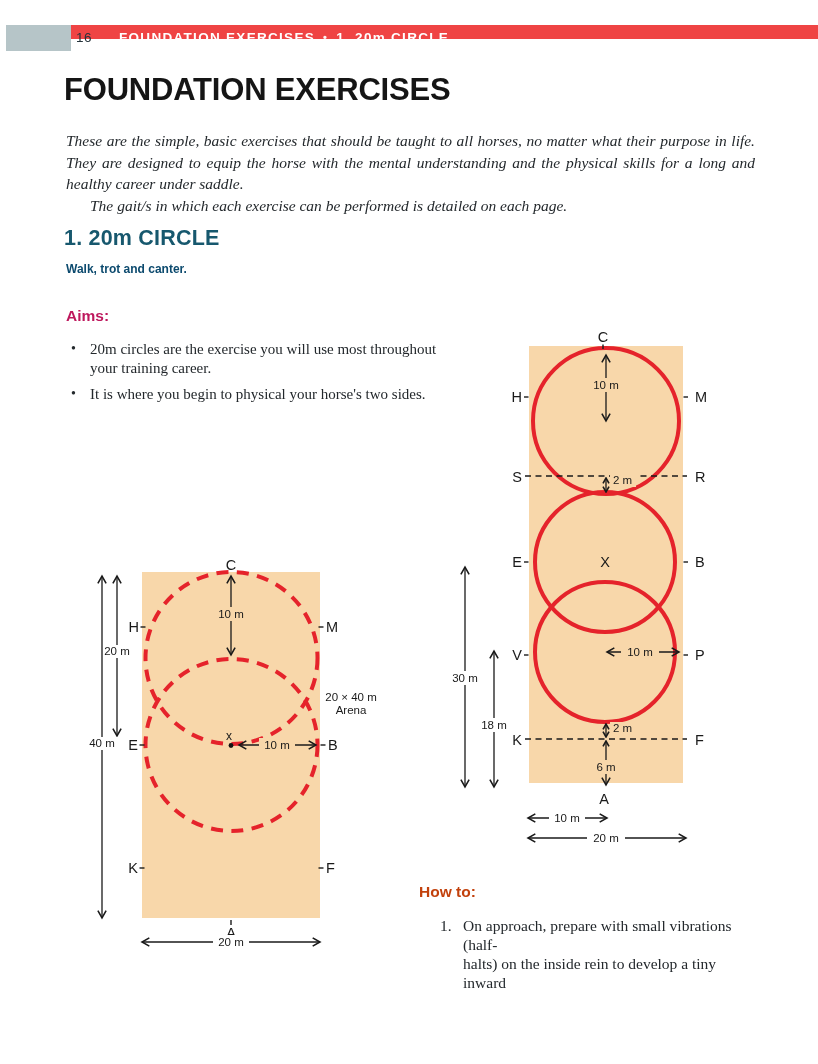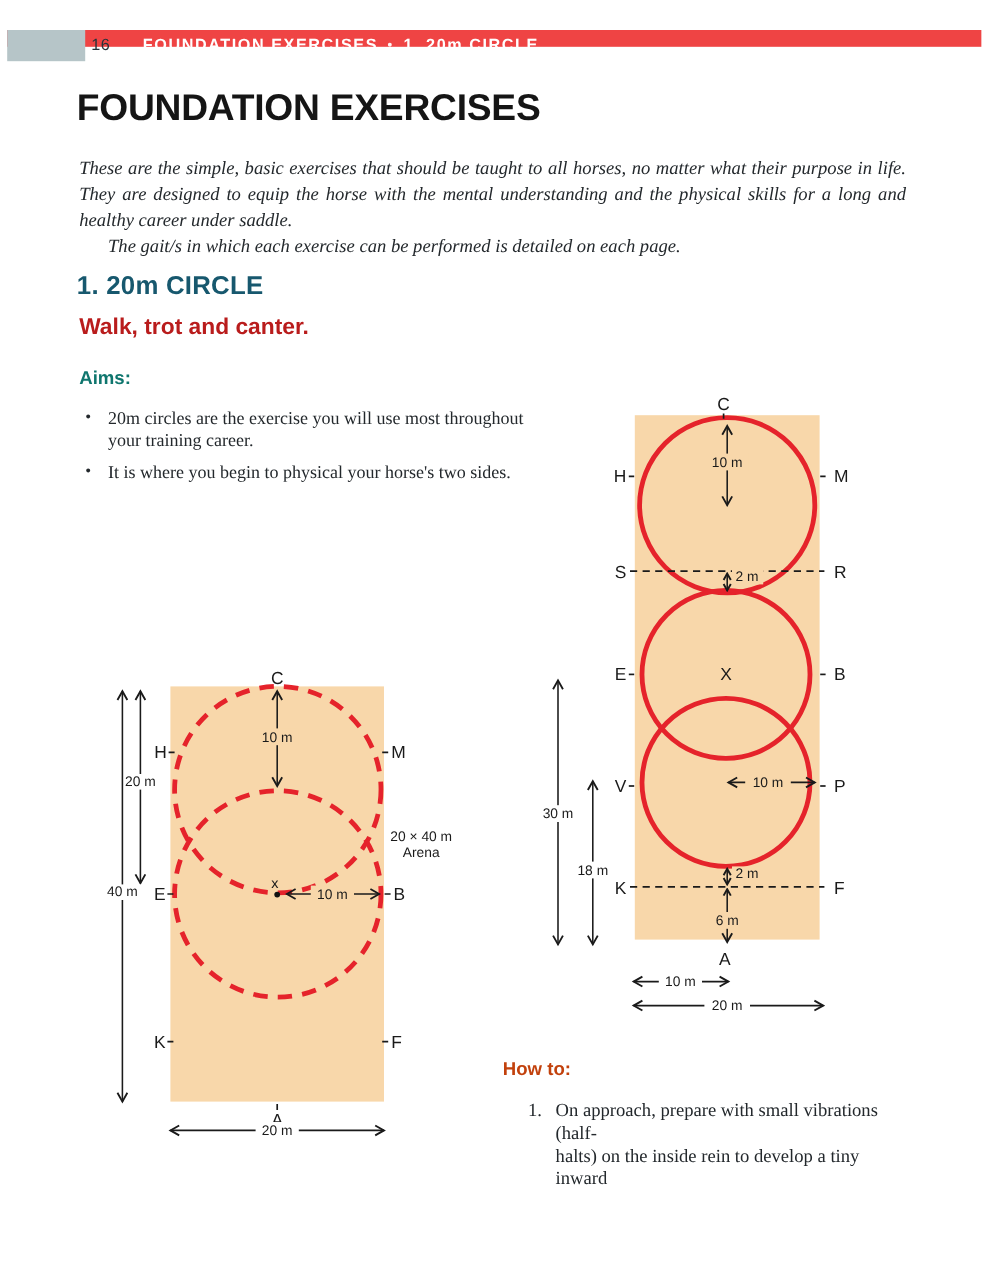--- a/index.html
+++ b/index.html
@@ -12,22 +12,22 @@
   .bar-light { position:absolute; left:0; top:0; width:65px; height:26px; background:#b6c5c8; }
   .bar-num { position:absolute; left:70px; top:5px; font-size:13.5px; color:#26333b; letter-spacing:0.5px; }
   .bar-title { position:absolute; left:113px; top:5px; font-size:13.5px; font-weight:bold; color:#ffffff; letter-spacing:1.3px; white-space:nowrap; }
   .bar-sep { display:inline-block; margin:0 8px; font-size:11px; transform:translateY(-1px); opacity:0.95; }
   
   .title { position:absolute; left:64px; top:72px; margin:0; font-size:31px; font-weight:bold; color:#151515; letter-spacing:-0.2px; }
   .intro { position:absolute; left:66px; top:130px; width:689px; font-family:"Liberation Serif", serif; font-size:15.5px; line-height:21.5px; color:#23282c; text-align:justify; }
   .intro p { margin:0;font-style:italic; }
   .intro p.indent { text-indent:24px; }
   .exercise-h { position:absolute; left:64px; top:226px; margin:0; font-size:21.5px; font-weight:bold; color:#17586e; letter-spacing:0.2px; }
-  .gaits { position:absolute; left:66px; top:262px; font-size:19px; font-weight:bold; color:#b91c1c; }
-  .aims-h { position:absolute; left:66px; top:307px; font-size:15.5px; font-weight:bold; color:#0f766e; }
+  .gaits { position:absolute; left:66px; top:262px; font-size:12px; font-weight:bold; color:#0c4a6e; }
+  .aims-h { position:absolute; left:66px; top:307px; font-size:15.5px; font-weight:bold; color:#be185d; }
   .aims { position:absolute; left:66px; top:340px; width:388px; margin:0; padding:0; list-style:none;
           font-family:"Liberation Serif", serif; font-size:15px; line-height:18.5px; color:#23282c; }
   .aims li { position:relative; padding-left:24px; margin-bottom:8px; }
   .aims li::before { content:"\2022"; position:absolute; left:5px; top:0; font-size:14px; color:#23282c; }
   .howto-h { position:absolute; left:419px; top:883px; font-size:15.5px; font-weight:bold; color:#c2410c; }
   .howto-step { position:absolute; left:440px; top:916px; width:322px; display:flex;
                 font-family:"Liberation Serif", serif; font-size:15.5px; line-height:19px; color:#23282c; }
   .howto-num { width:23px; flex:none; }
   
   .diagram { position:absolute; }

